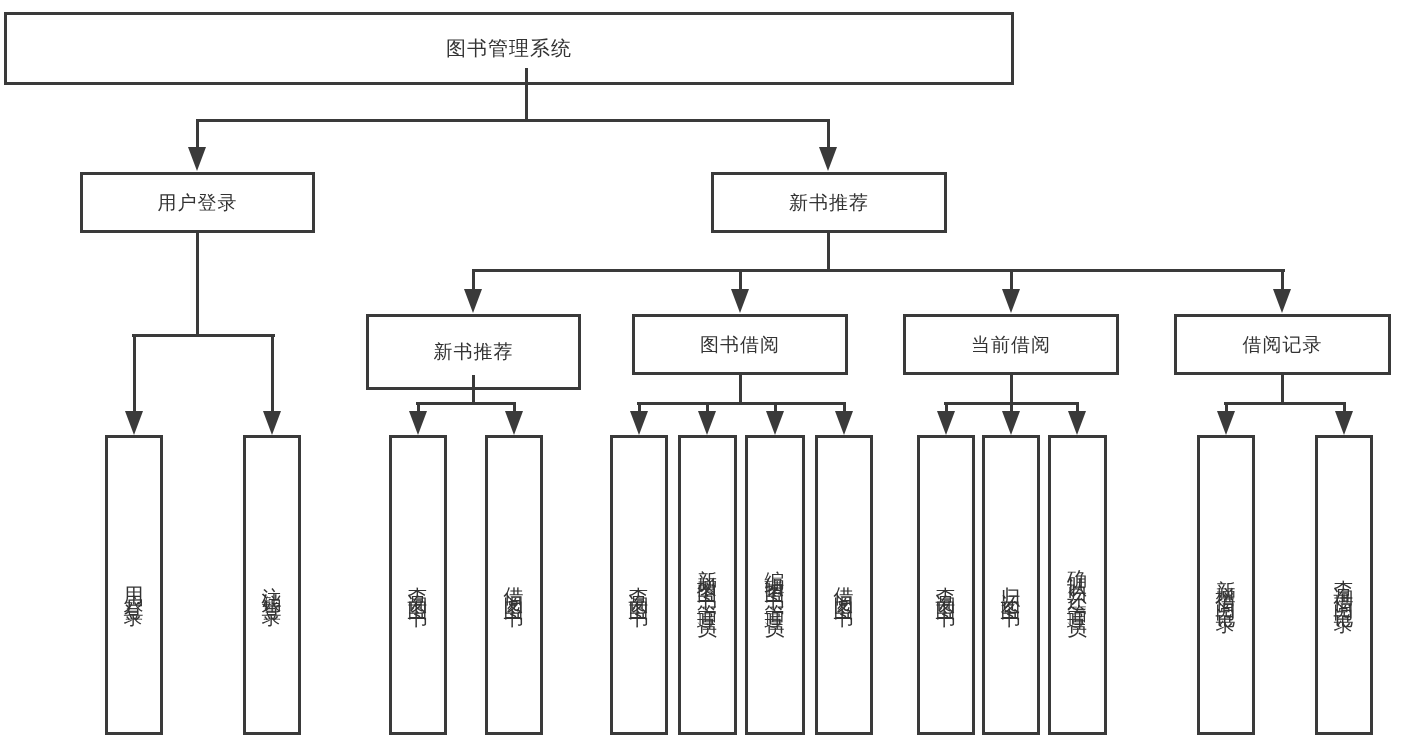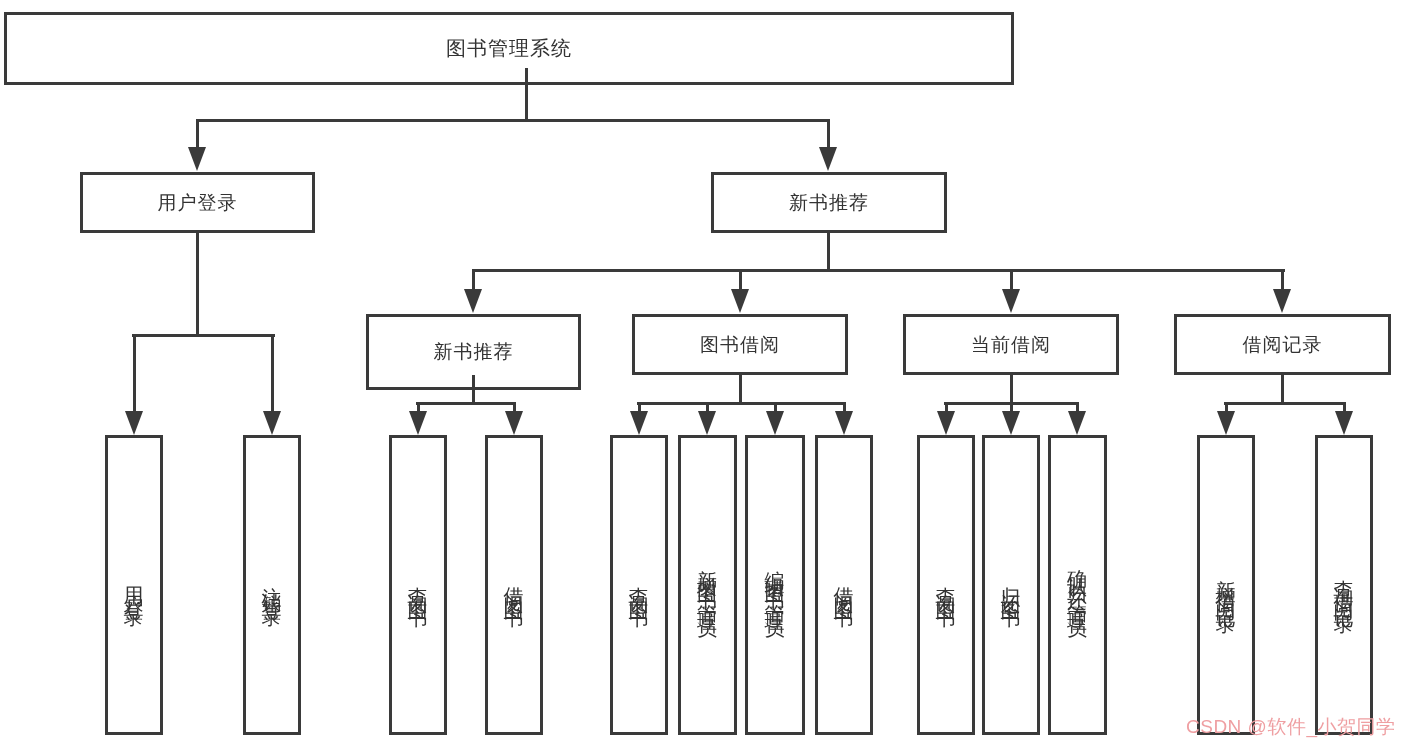--- a/index.html
+++ b/index.html
@@ -180,15 +180,14 @@
   <div class="vline" style="left:1076px;top:402px;height:13px"></div>
   <div class="arrow" style="left:1068px;top:411px"></div>
 
   <div class="vline" style="left:1281px;top:375px;height:30px"></div>
   <div class="hline" style="left:1224px;top:402px;width:122px"></div>
   <div class="vline" style="left:1225px;top:402px;height:13px"></div>
   <div class="arrow" style="left:1217px;top:411px"></div>
   <div class="vline" style="left:1343px;top:402px;height:13px"></div>
   <div class="arrow" style="left:1335px;top:411px"></div>
 
-  <div class="watermark" style="left:1186px;top:714px">CSDN @软件_小贺同学</div>
 
 </div>
 
 </body></html>

